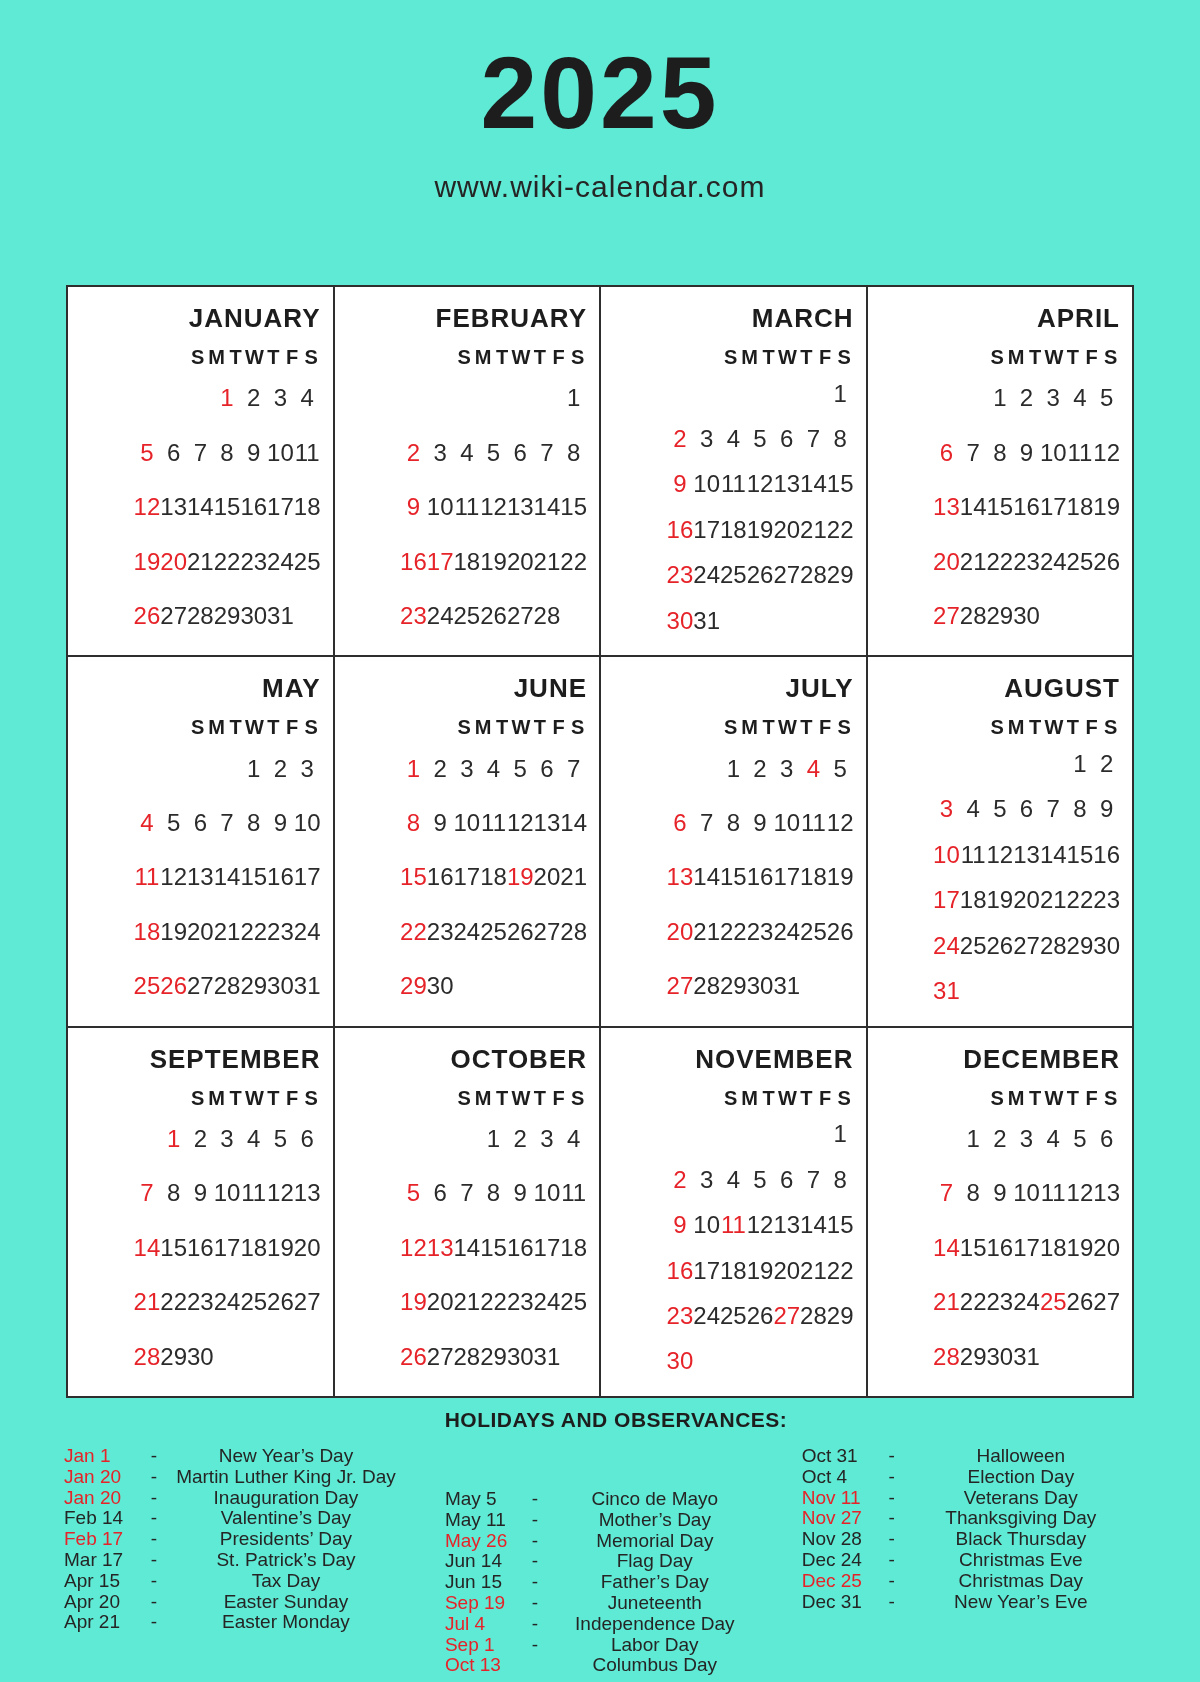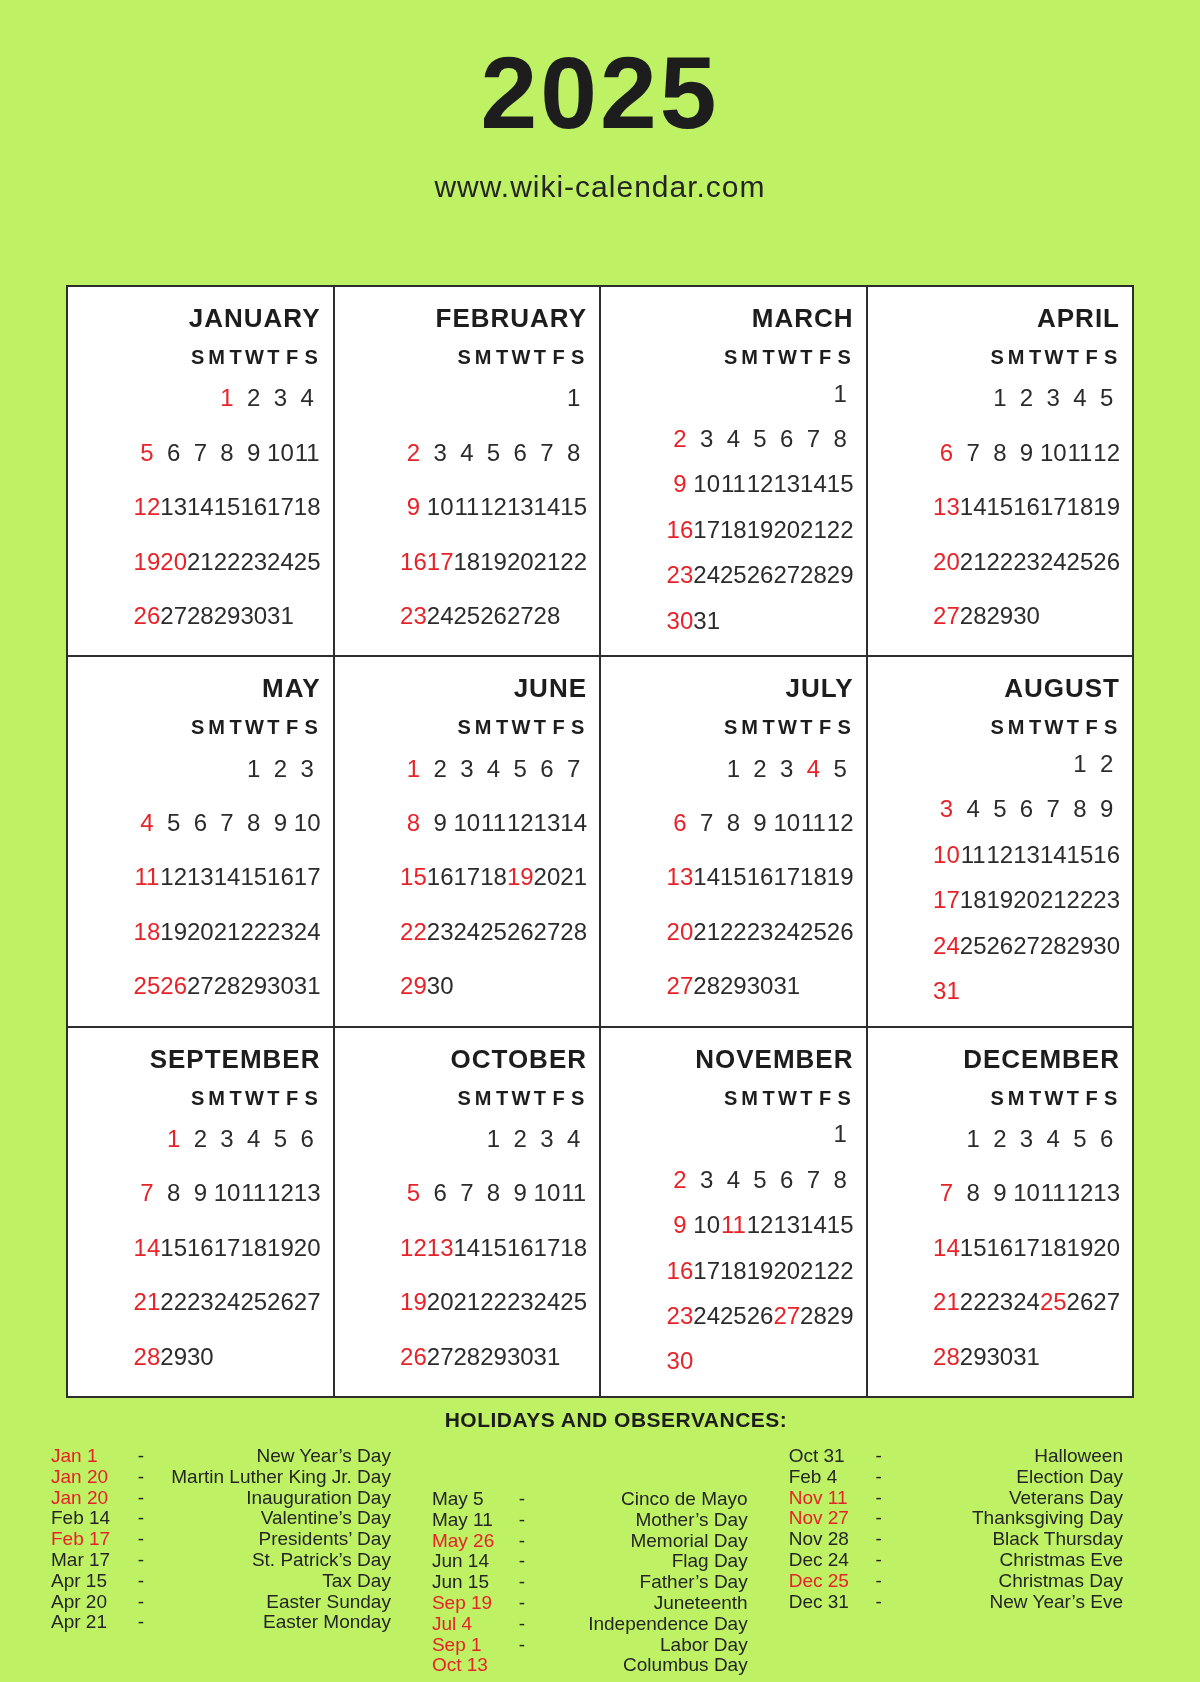--- a/index.html
+++ b/index.html
@@ -1,19 +1,19 @@
 <!DOCTYPE html>
 <html style="--accent-red: #e62329;"><head>
 <meta charset="utf-8">
 <style>
   html,body { margin:0; padding:0; background:#ffffff; }
   .page {
     position:relative;
     width:1200px; height:1682px;
-    background:#bef264;
+    background:#5eead4;
     font-family:"Liberation Sans", sans-serif;
     color:#252525;
     overflow:hidden;
   }
   
   .header { text-align:center; padding-top:42px; }
   .year-title {
     font-size:102px; font-weight:bold; line-height:1.0;
     letter-spacing:3px; color:#1d1d1d;
   }
@@ -59,37 +59,37 @@
   }
   .day.red { color:var(--accent-red); }
 
   
   .holidays-heading {
     position:absolute; top:1408px; left:16px; width:100%;
     text-align:center; font-size:21px; font-weight:bold;
     letter-spacing:0.5px; color:#1d1d1d;
   }
   .holiday-columns {
-    position:absolute; top:1446px; left:51px; width:1072px;
+    position:absolute; top:1446px; left:64px; width:1072px;
     display:flex;
     gap:41px;
   }
   .holiday-col { box-sizing:border-box; }
   .holiday-col-1 { width:366px; }
   .holiday-col-2 { width:340px;margin-top:43px; }
   .holiday-col-3 { width:360px; }
   .holiday-row {
     display:grid; grid-template-columns:76px 28px 1fr;
     font-size:19px; line-height:20.8px; color:#252525;
     white-space:nowrap;
   }
   .holiday-date { text-align:left; }
   .holiday-date.red { color:var(--accent-red); }
   .holiday-sep { text-align:center; }
-  .holiday-name { text-align:right; }
+  .holiday-name { text-align:center; }
 </style>
 </head>
 <body>
 
 <div class="page">
 
   <div class="header">
     <div class="year-title">2025</div>
     <div class="site-url">www.wiki-calendar.com</div>
   </div>
@@ -803,21 +803,21 @@
           <span class="holiday-name">Columbus Day</span>
         </div>
       </div>
       <div class="holiday-col holiday-col-3">
         <div class="holiday-row">
           <span class="holiday-date">Oct 31</span>
           <span class="holiday-sep">-</span>
           <span class="holiday-name">Halloween</span>
         </div>
         <div class="holiday-row">
-          <span class="holiday-date">Feb 4</span>
+          <span class="holiday-date">Oct 4</span>
           <span class="holiday-sep">-</span>
           <span class="holiday-name">Election Day</span>
         </div>
         <div class="holiday-row">
           <span class="holiday-date red">Nov 11</span>
           <span class="holiday-sep">-</span>
           <span class="holiday-name">Veterans Day</span>
         </div>
         <div class="holiday-row">
           <span class="holiday-date red">Nov 27</span>

